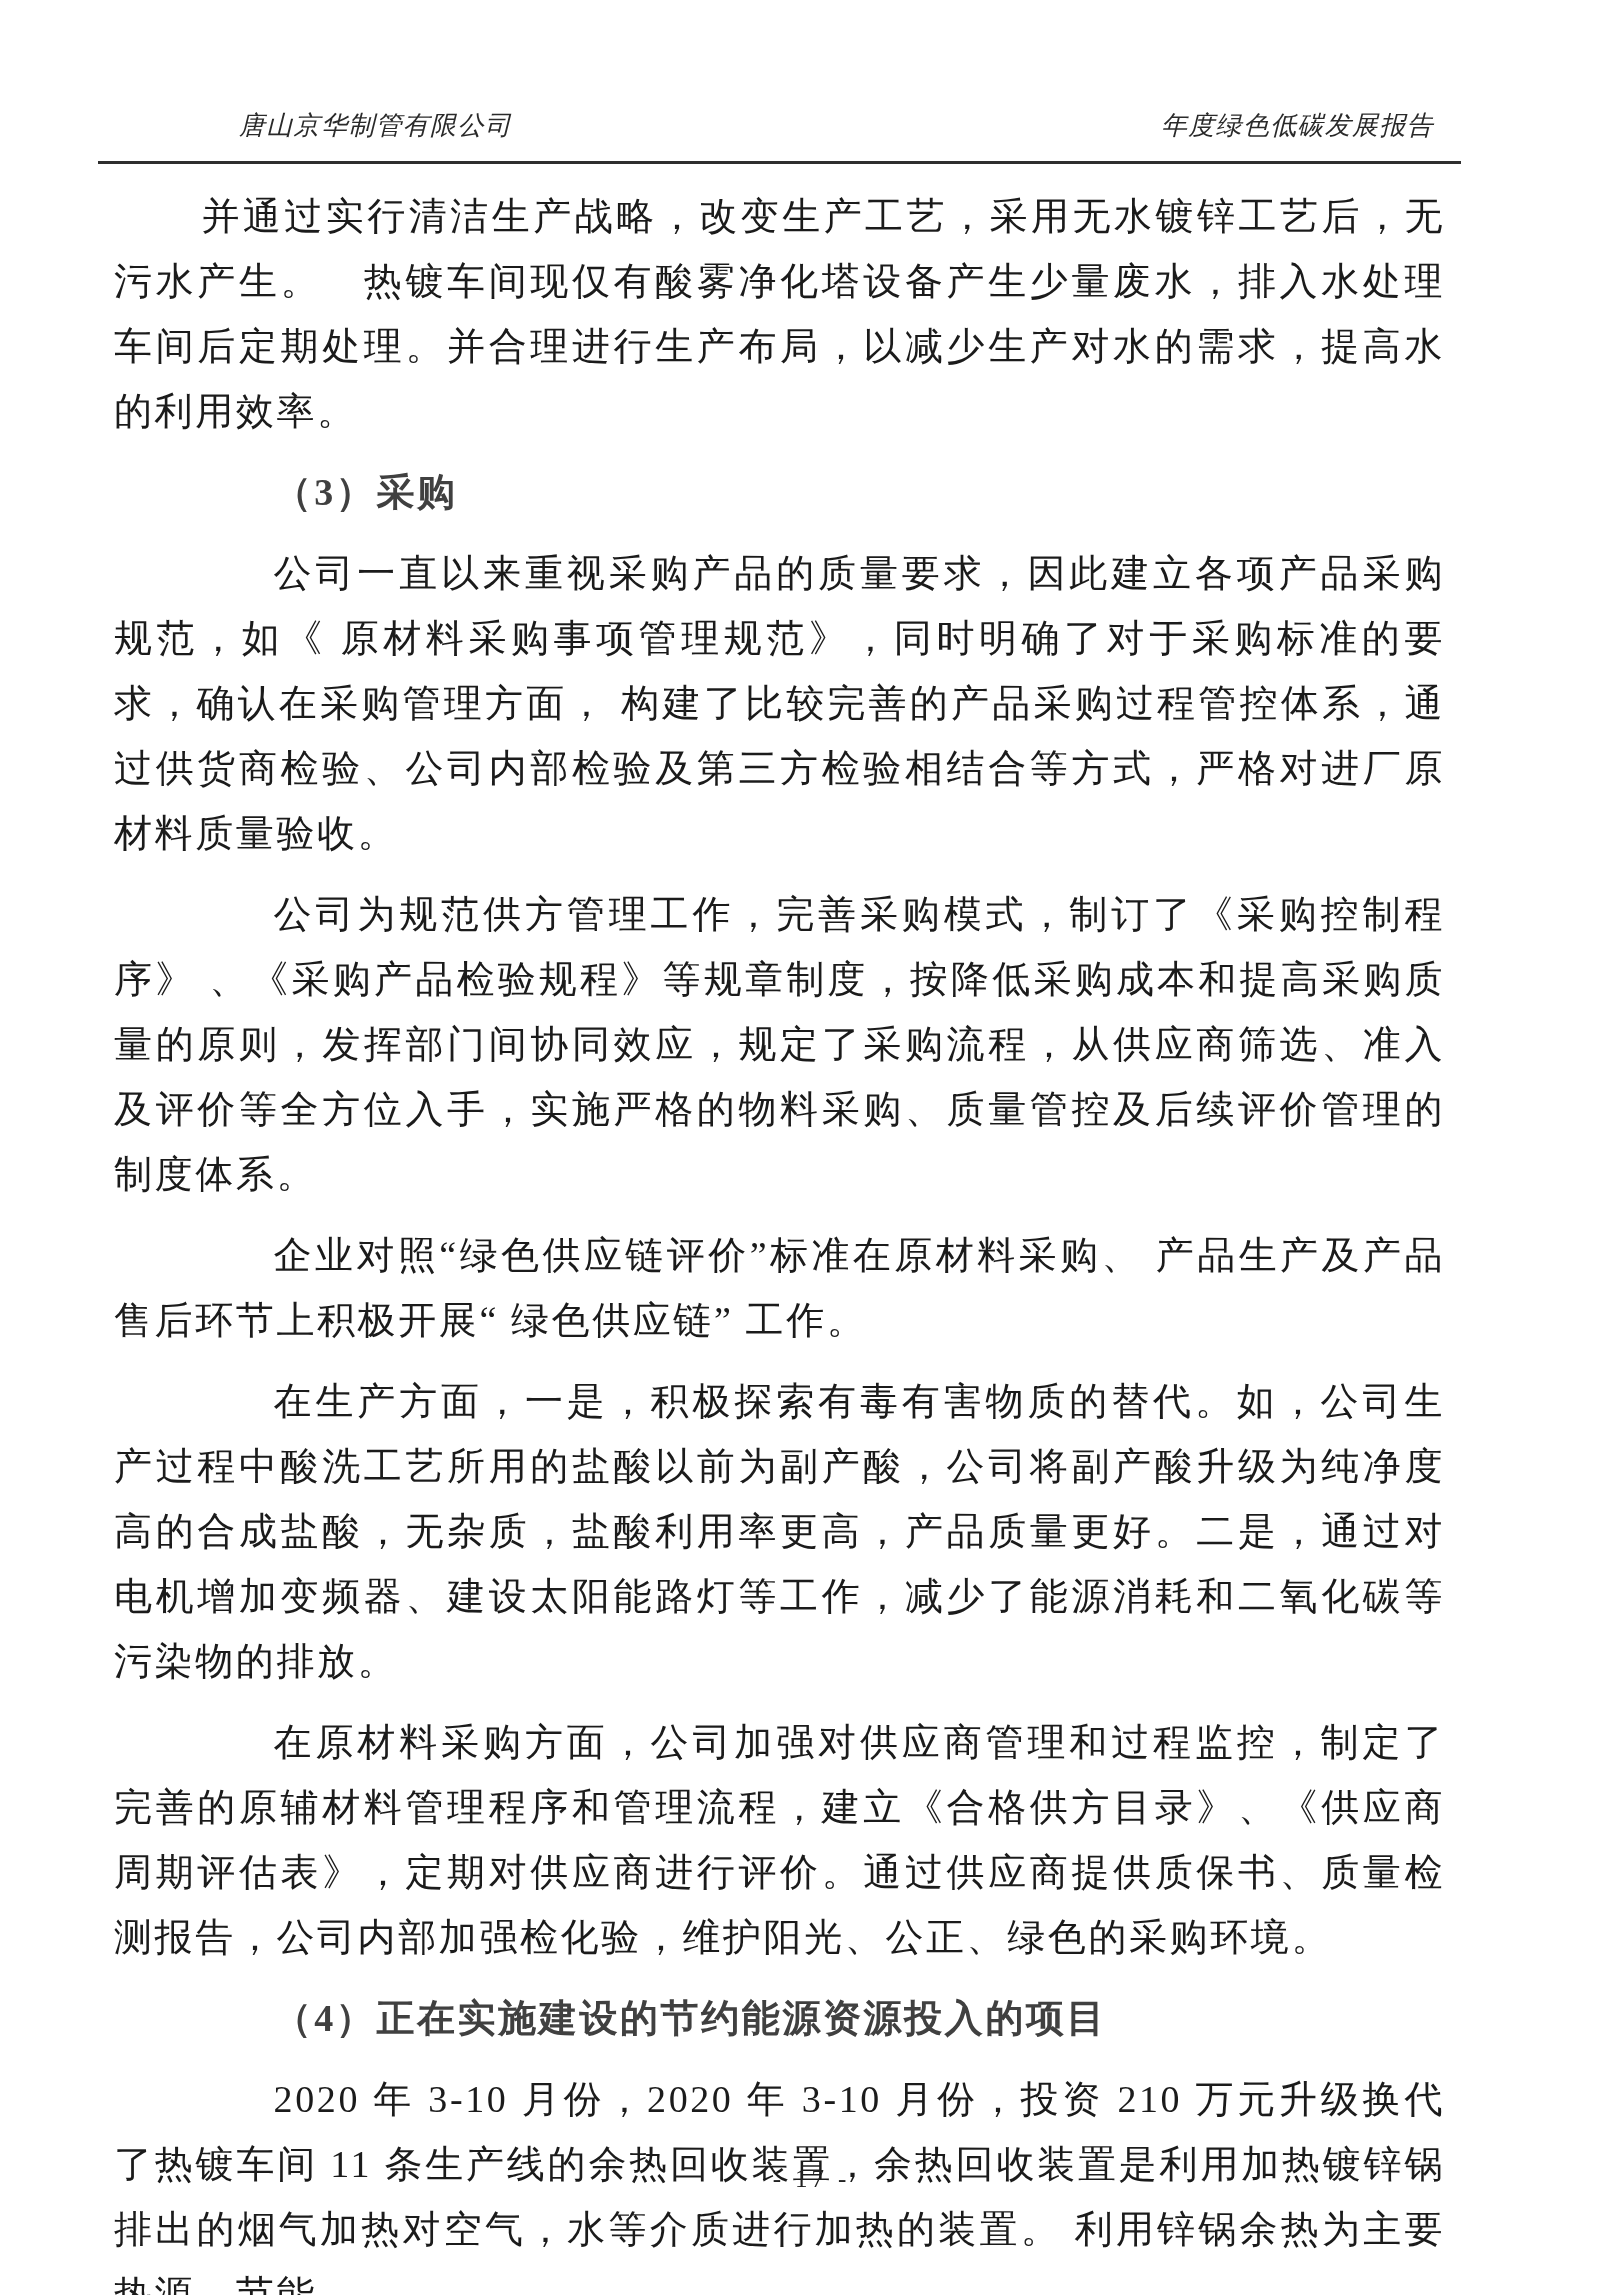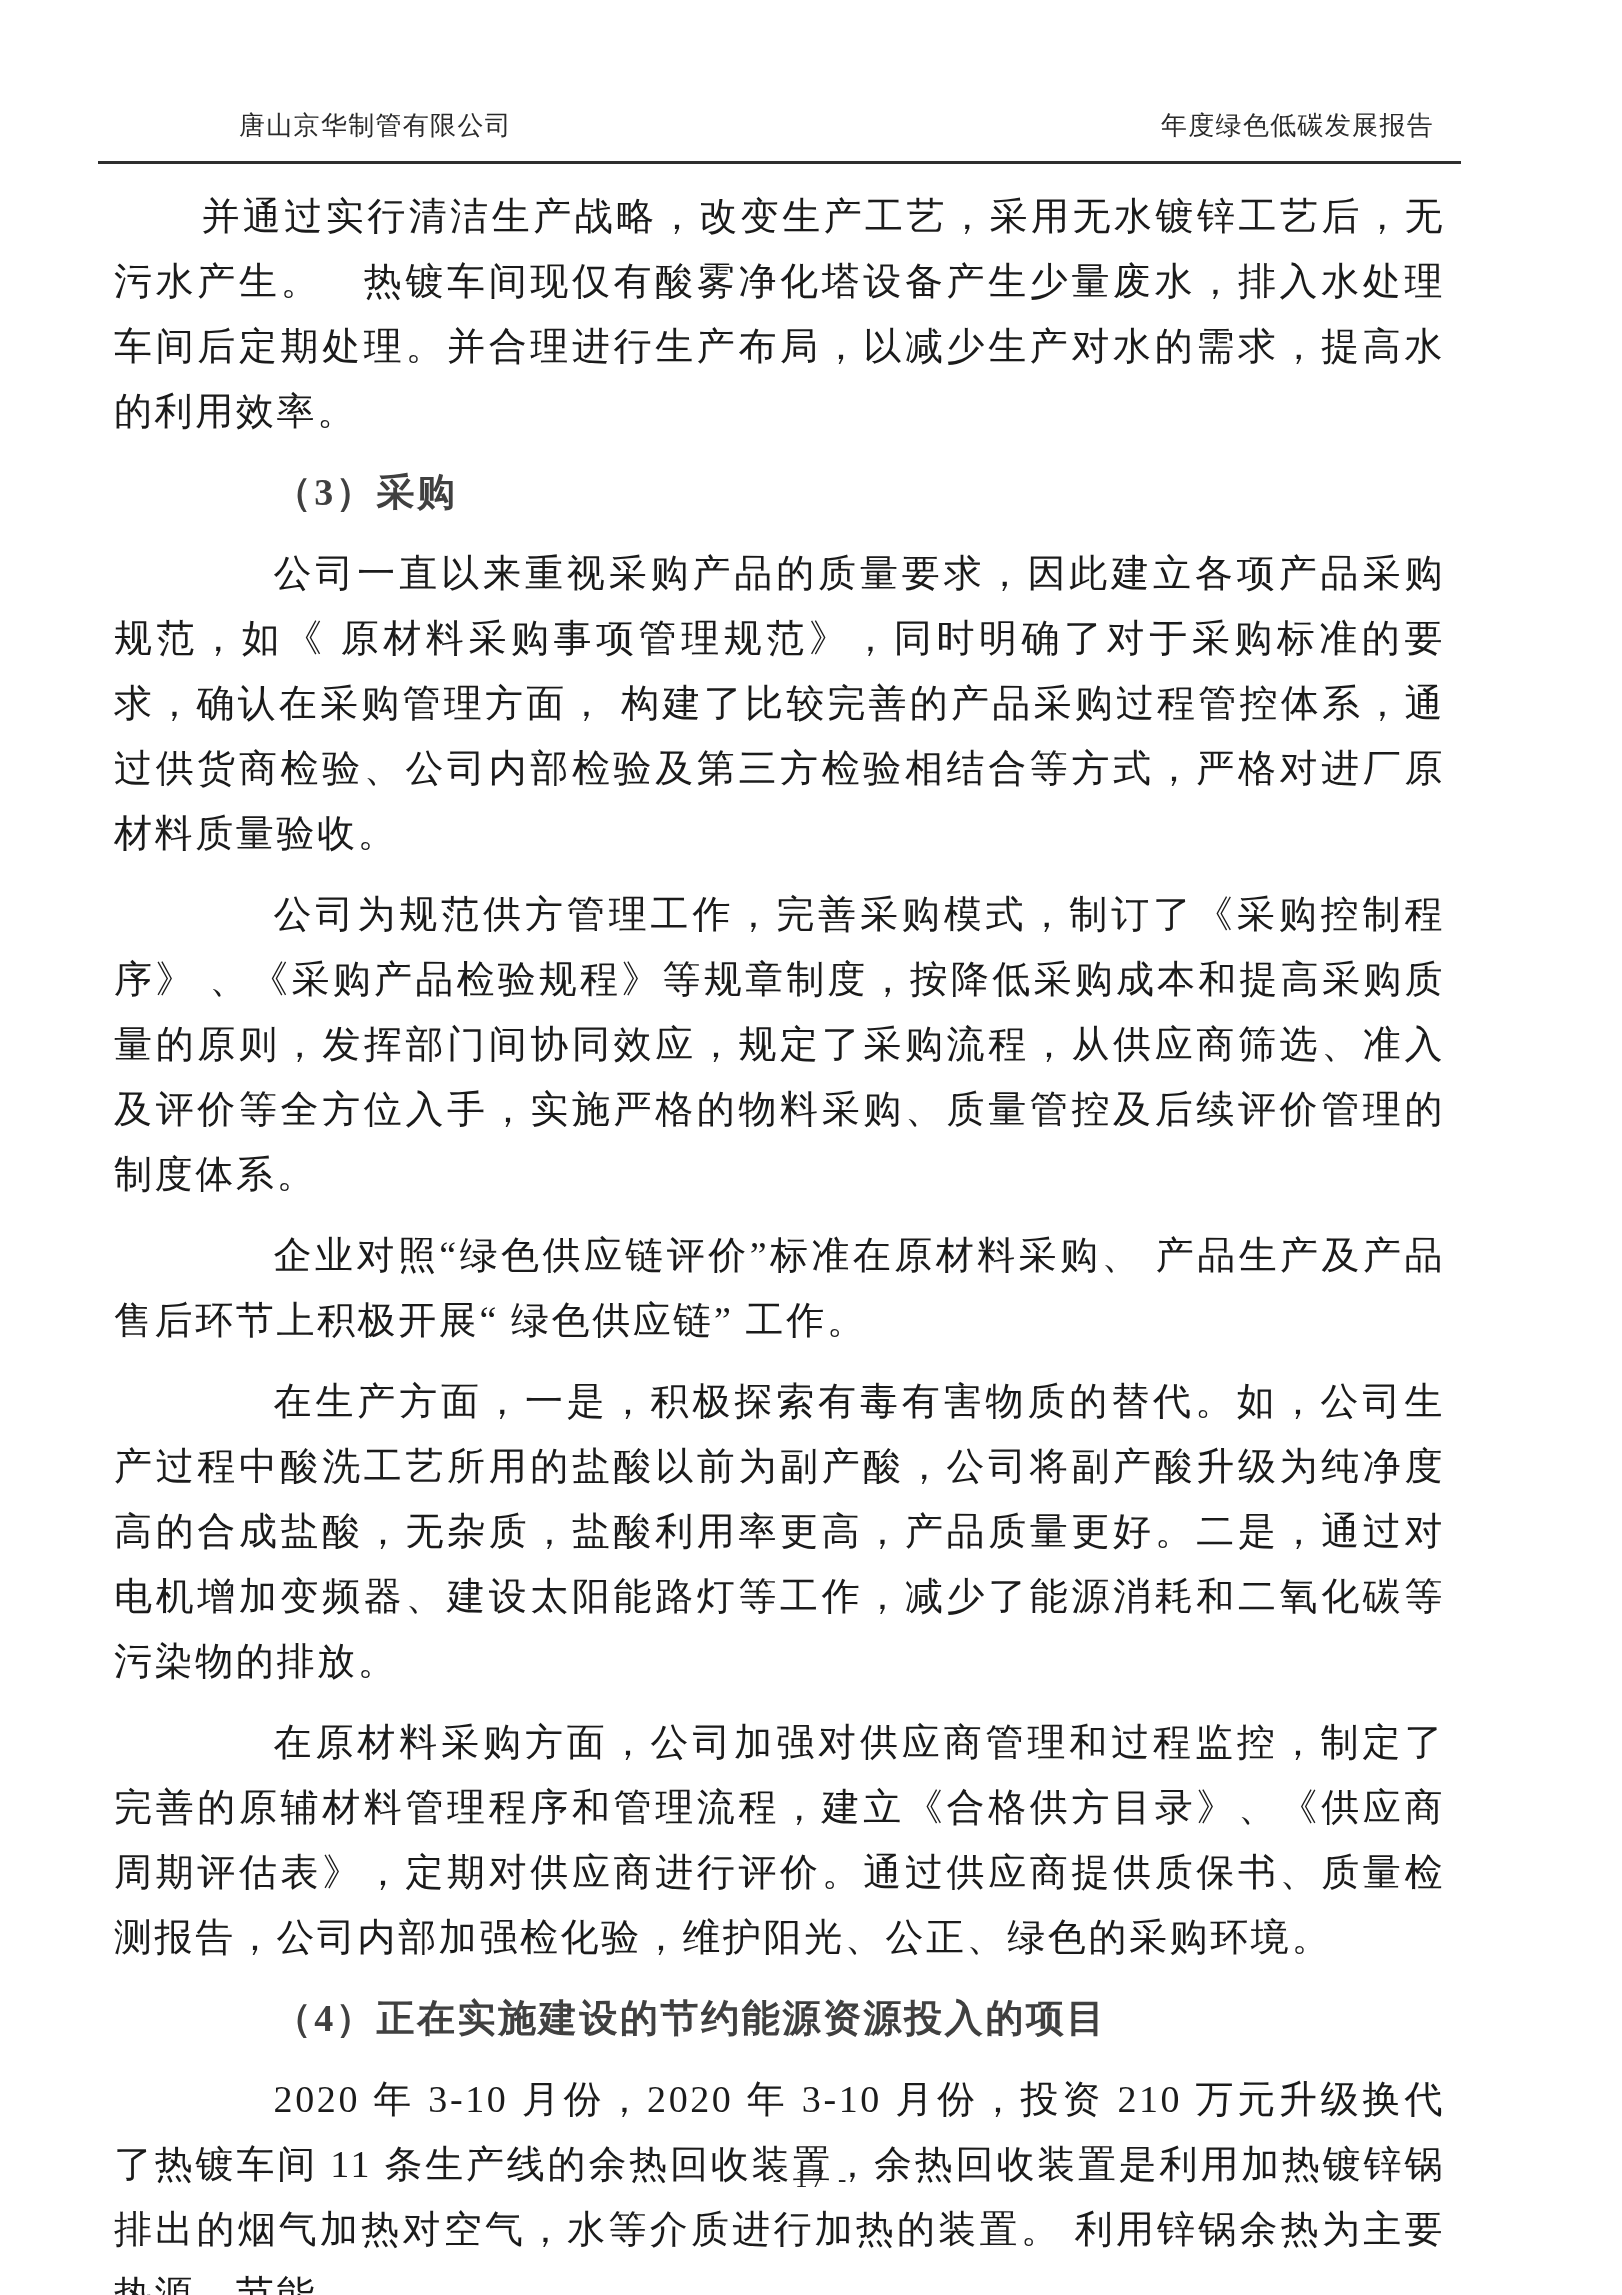--- a/index.html
+++ b/index.html
@@ -20,20 +20,21 @@
     position: absolute;
     top: 109px;
     left: 98px;
     width: 1363px;
     display: flex;
     justify-content: space-between;
     align-items: baseline;
     font-size: 26px;
     line-height: 34px;
     color: #2a2a2a;
+    font-style: italic;
   }
   .header .hleft  { margin-left: 141px; letter-spacing: 1.3px; }
   .header .hright { margin-right: 27px; letter-spacing: 1.3px; }
   .header-rule {
     position: absolute;
     top: 161px;
     left: 98px;
     width: 1363px;
     height: 3.3px;
     background: #2e2e2e;

